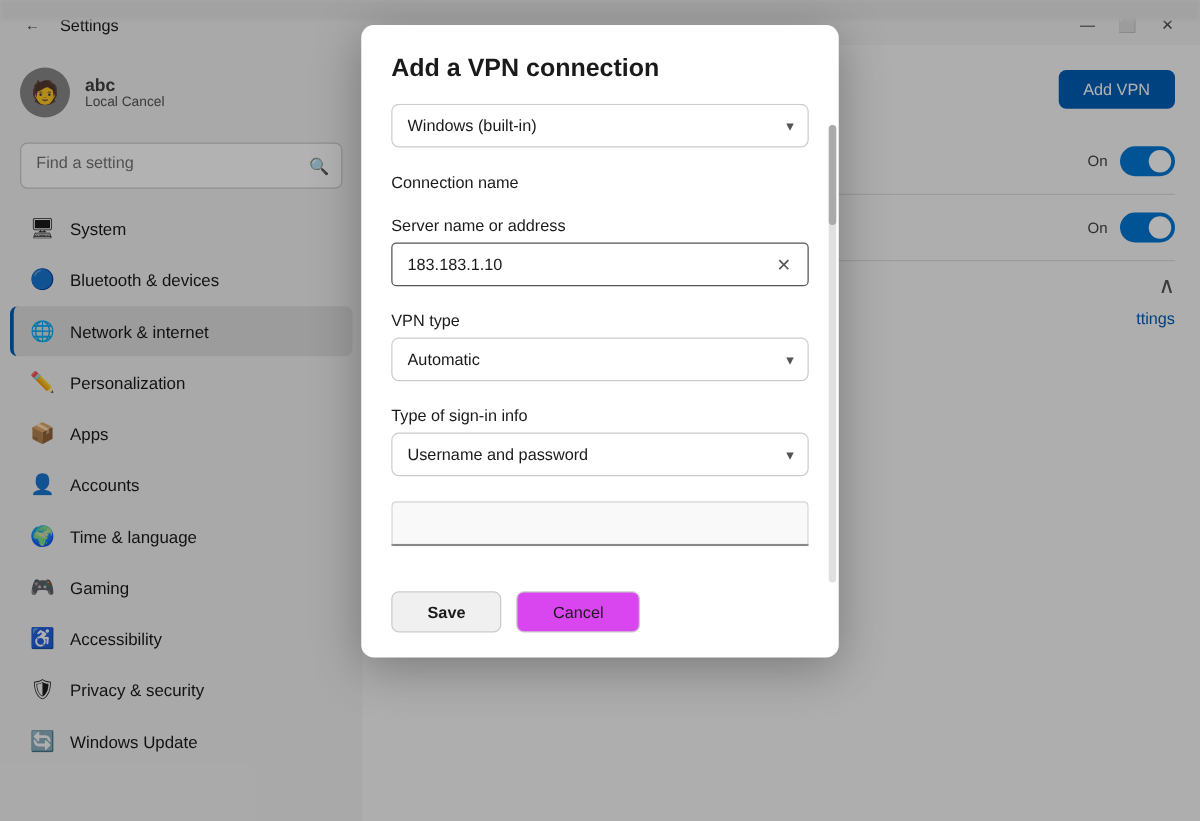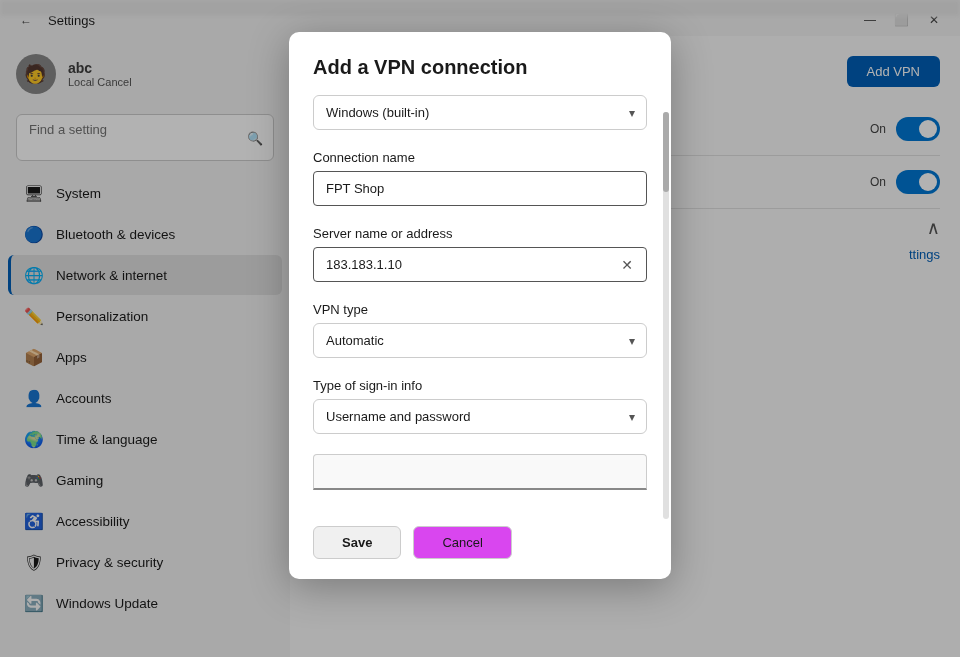--- a/index.html
+++ b/index.html
@@ -107,21 +107,21 @@
       color: #555;
     }
 
     .search-box {
       margin: 4px 16px 12px 16px;
       position: relative;
     }
 
     .search-box input {
       width: 100%;
-      padding: 7px 12px 23px 12px;
+      padding: 7px 12px 13px 12px;
       border: 1px solid #ccc;
       border-radius: 6px;
       background: white;
       font-size: 13px;
       outline: none;
     }
 
     .search-icon-wrap {
       position: absolute;
       right: 10px;
@@ -262,21 +262,21 @@
     
     .modal-overlay {
       position: absolute;
       top: 0; left: 0;
       width: 960px;
       height: 657px;
       background: rgba(0,0,0,0.3);
       display: flex;
       align-items: flex-start;
       justify-content: center;
-      padding-top: 32px;
+      padding-top: 20px;
       z-index: 100;
     }
 
     .modal {
       background: white;
       border-radius: 10px;
       width: 382px;
       max-height: 640px;
       box-shadow: 0 8px 40px rgba(0,0,0,0.3);
       display: flex;
@@ -569,21 +569,20 @@
         <div class="select-wrapper">
           <select>
             <option>Windows (built-in)</option>
           </select>
           <span class="select-chevron">▾</span>
         </div>
       </div>
 
       <div class="form-group">
         <label class="form-label">Connection name</label>
-        <input class="form-input" type="text" value="FPT Shop" style="">
       </div>
 
       <div class="form-group">
         <label class="form-label">Server name or address</label>
         <div class="server-input-wrapper">
           <input class="form-input" type="text" value="183.183.1.10" style="padding-right: 36px;">
           <button class="input-clear-btn">✕</button>
         </div>
       </div>
 

